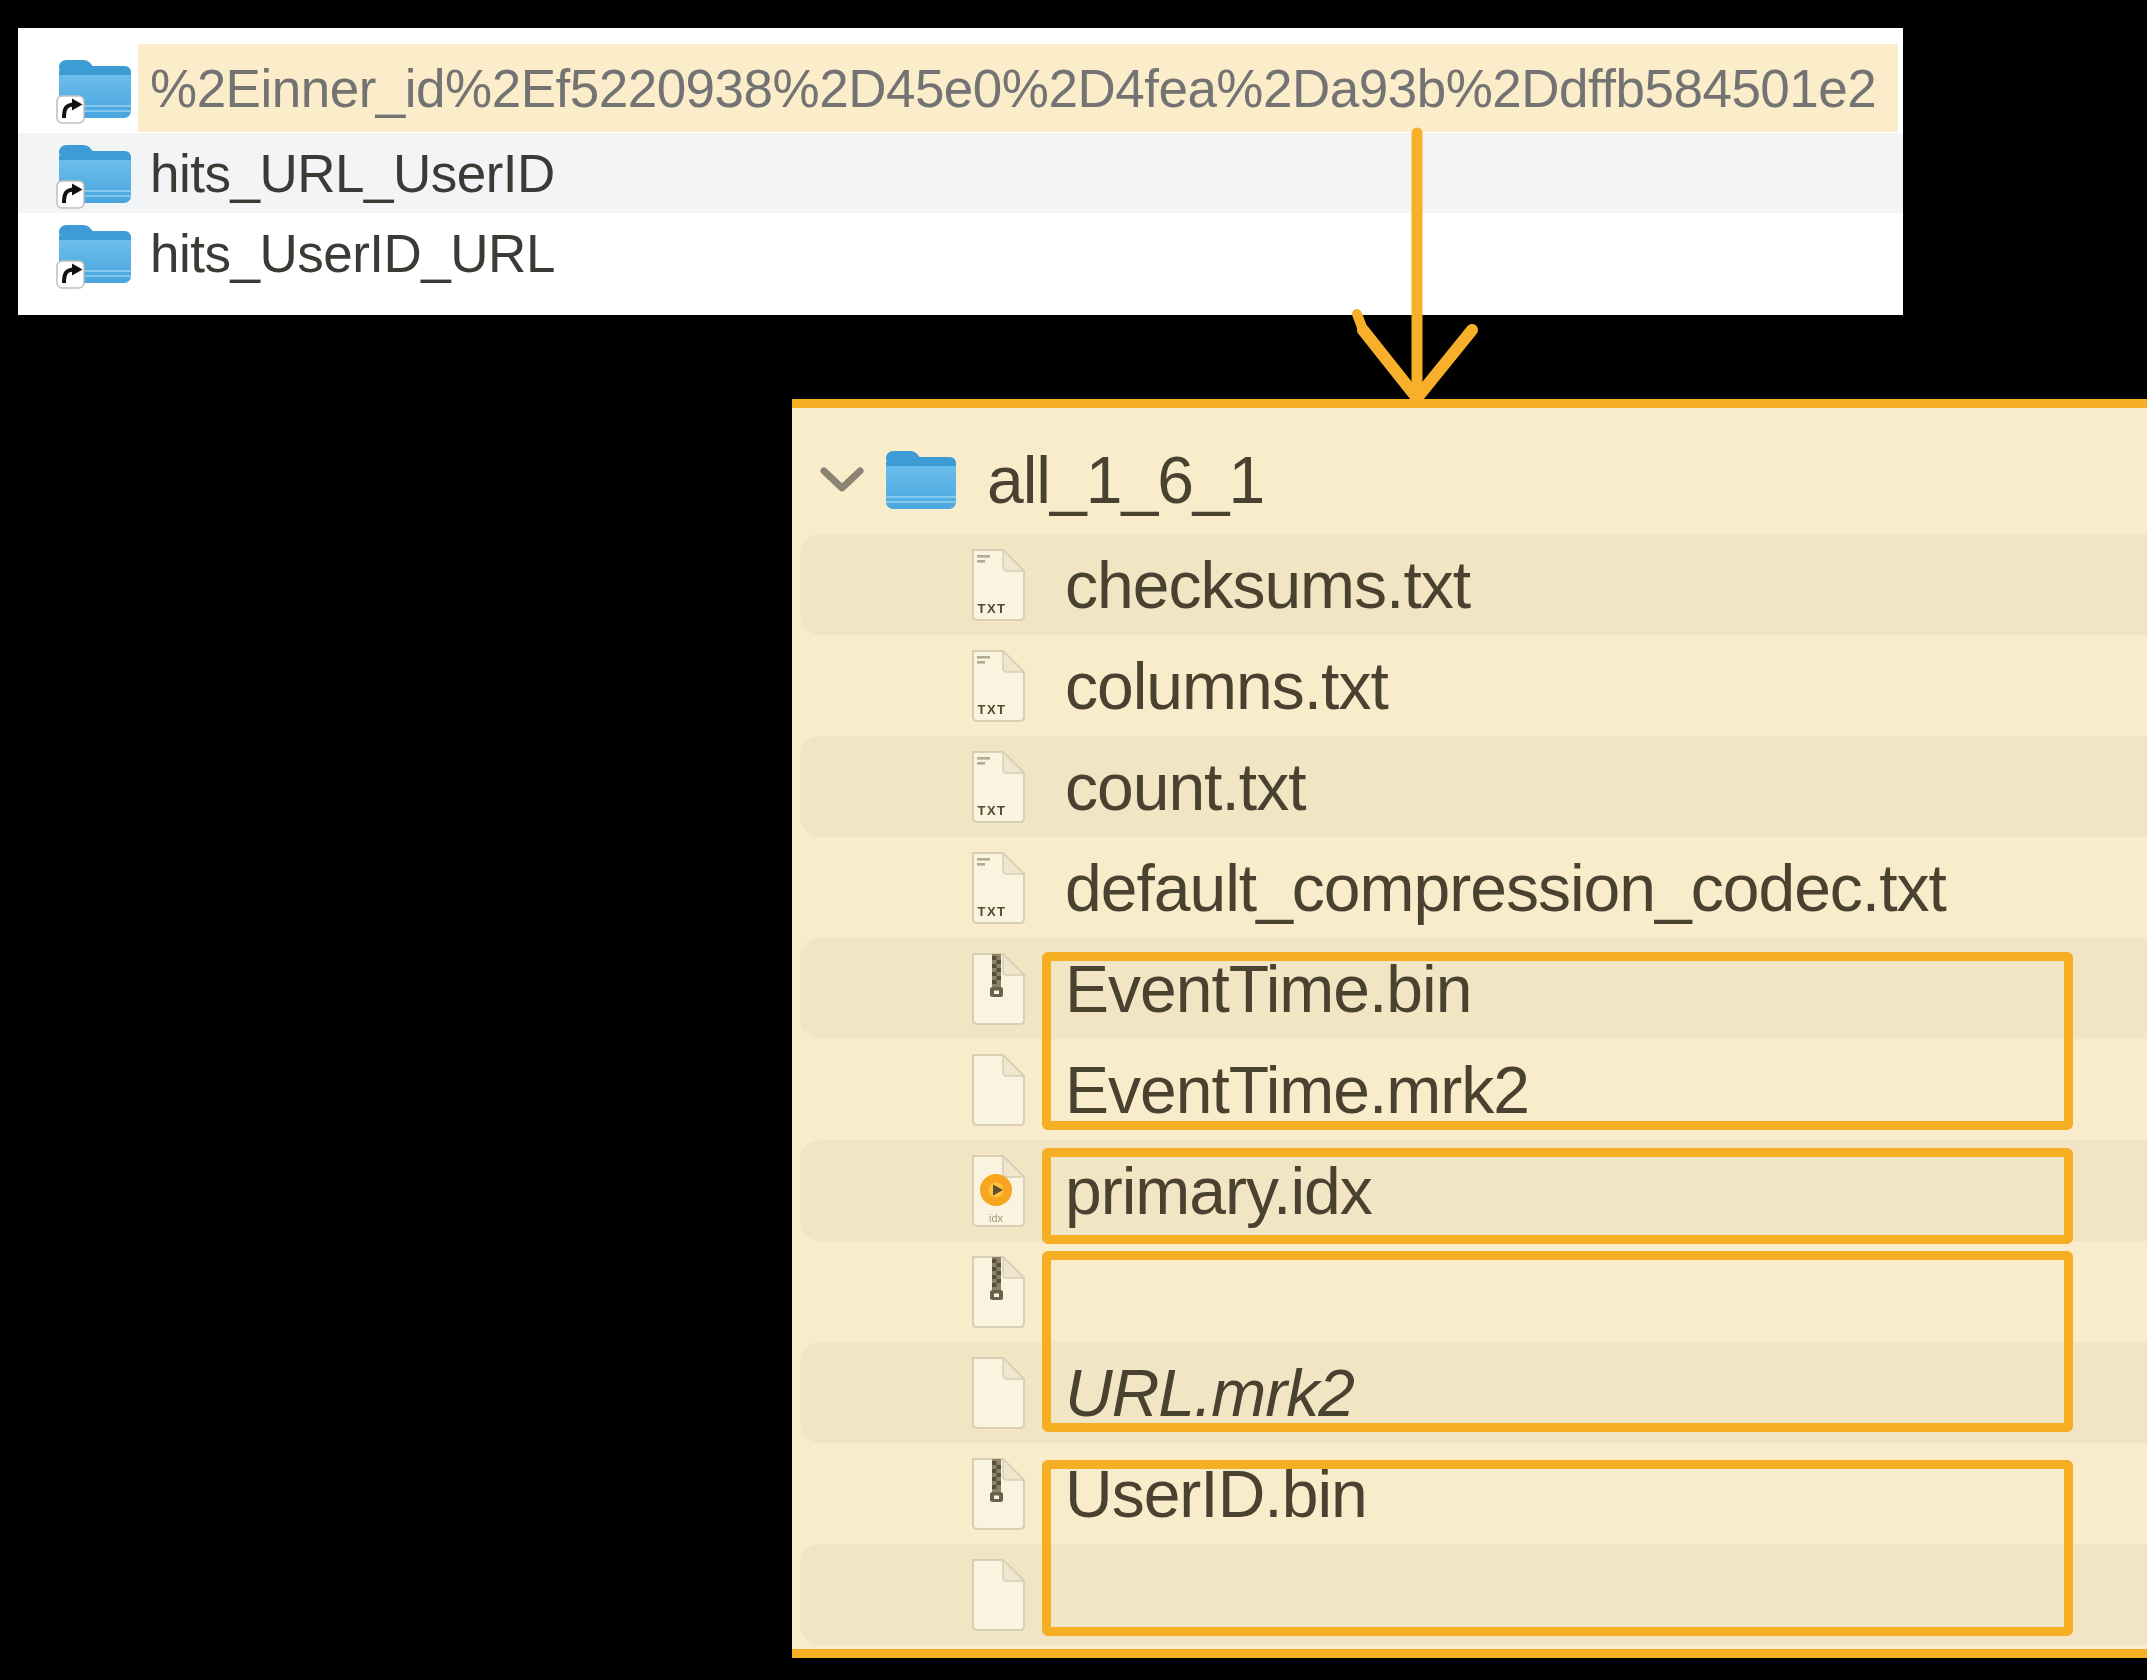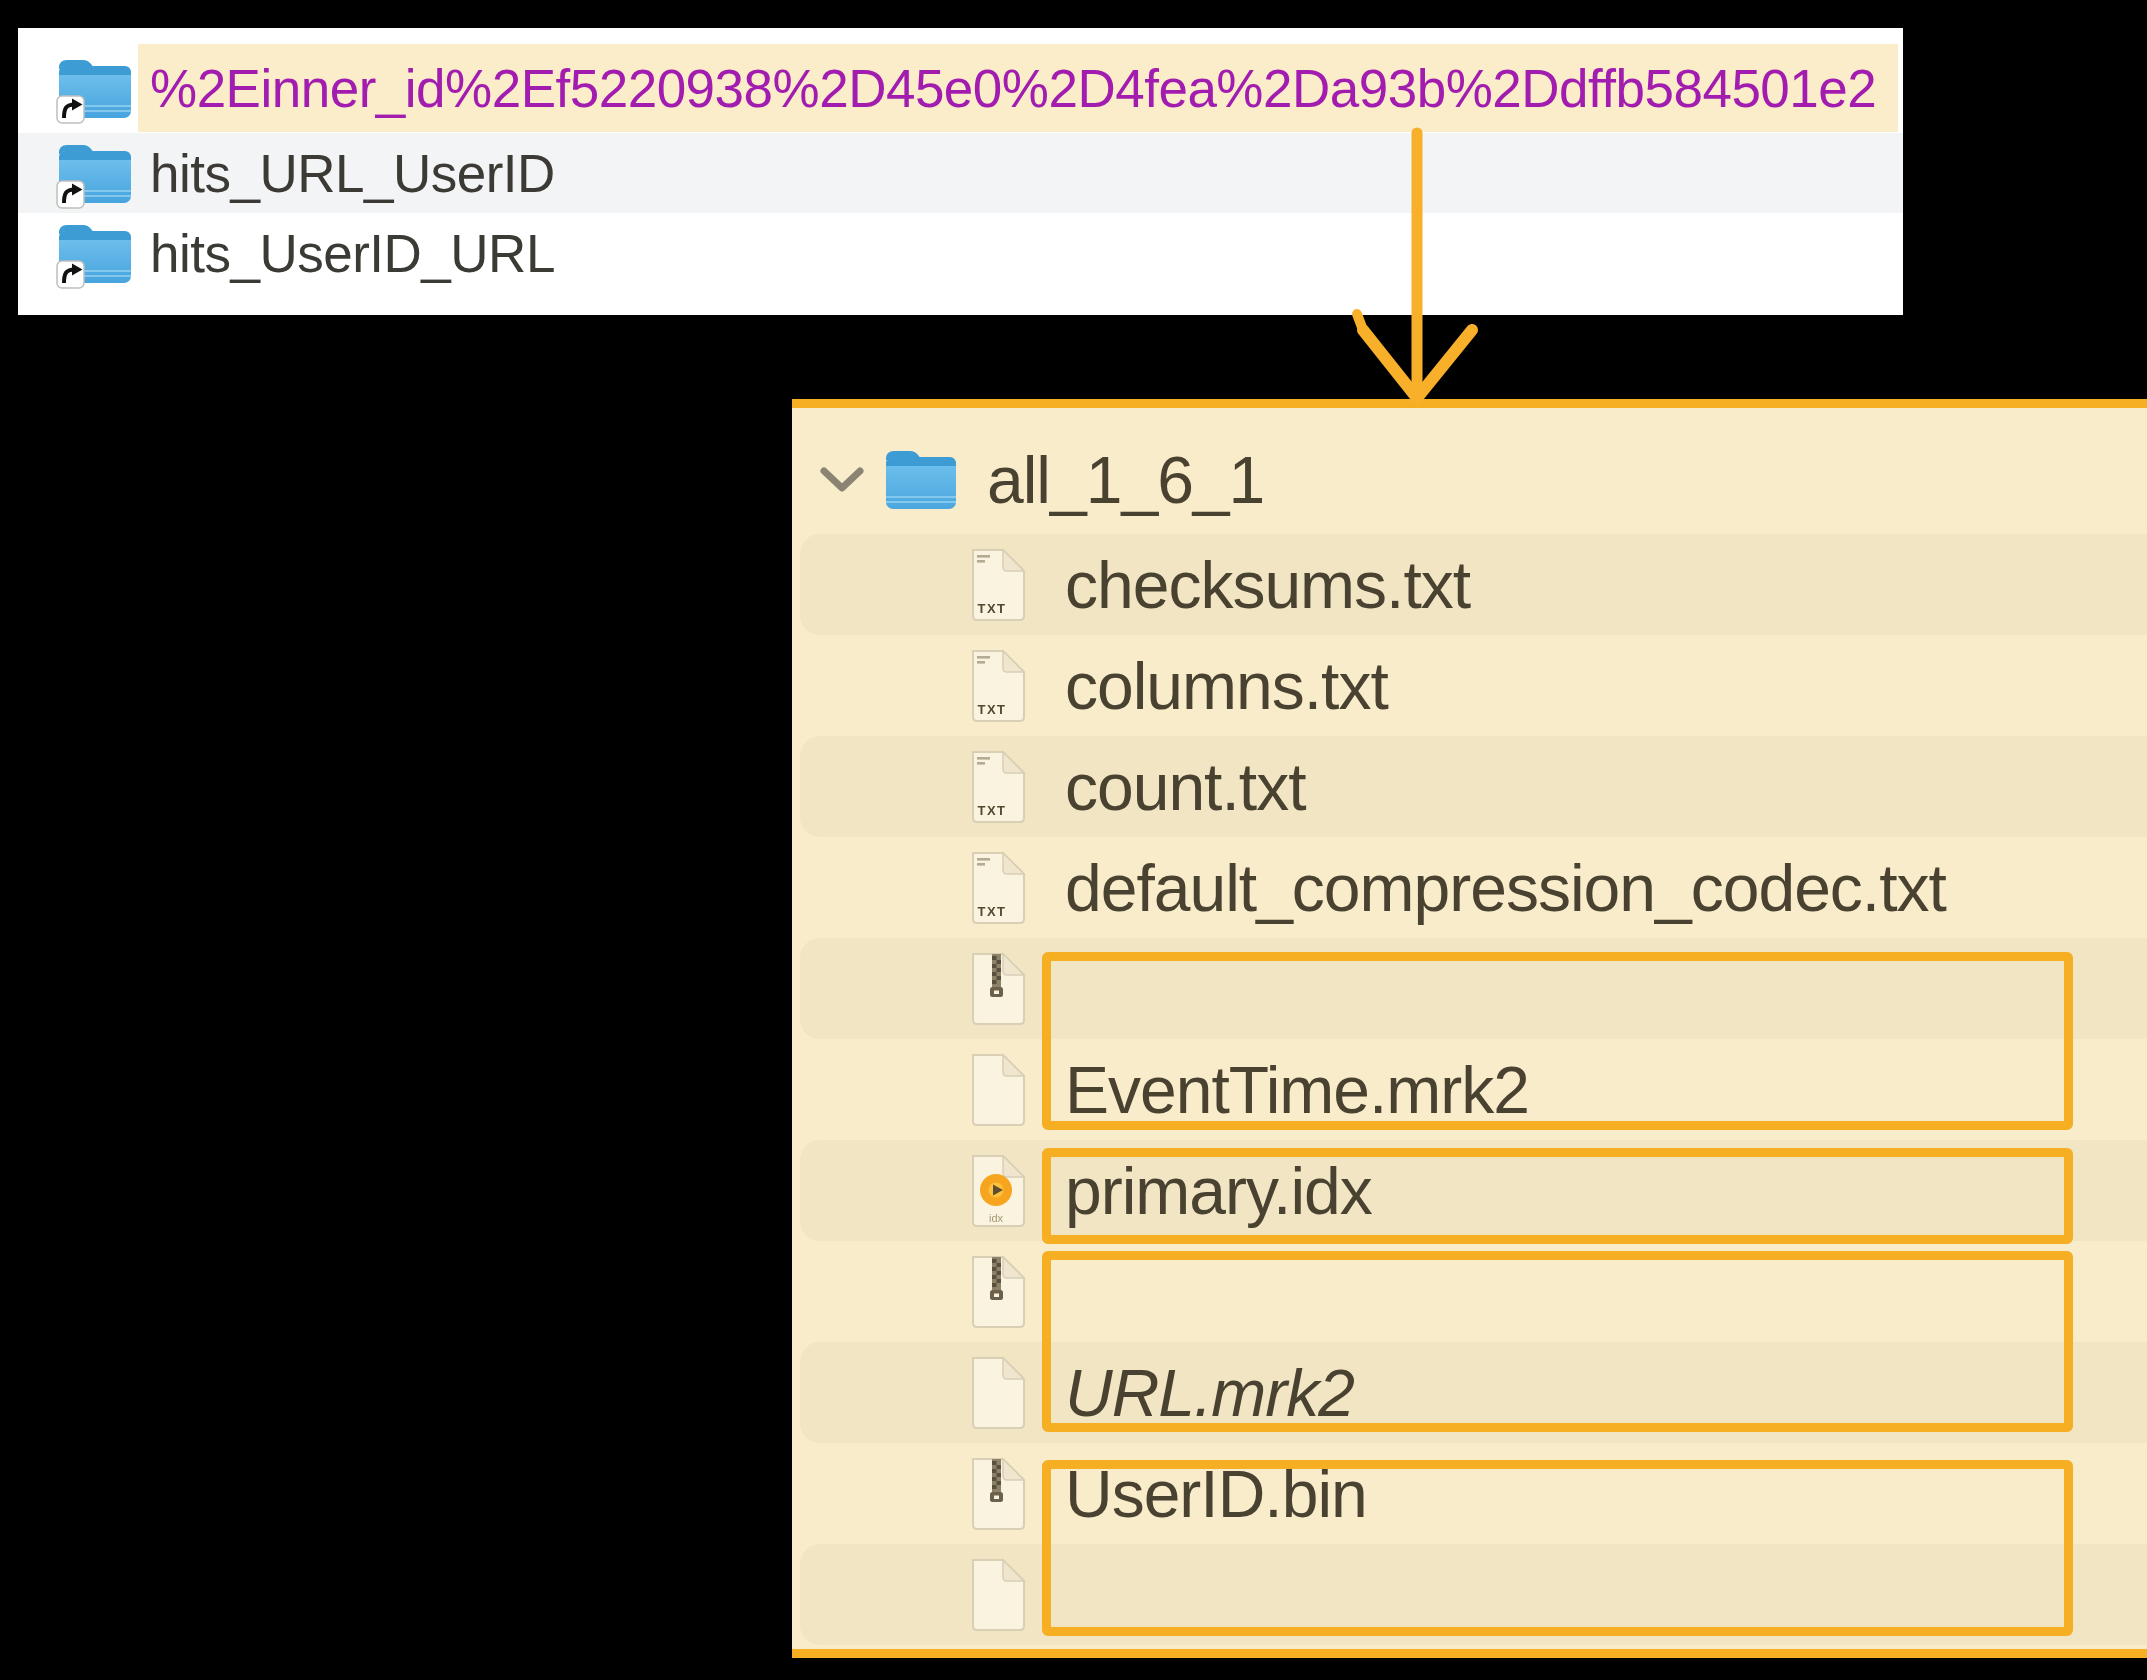--- a/index.html
+++ b/index.html
@@ -14,21 +14,21 @@
   }
   .f-row{position:absolute;left:0;width:100%;}
   .f-row.alt{background:#F2F4F5;}
   .sel-bg{display:none;position:absolute;left:120px;right:5px;top:0;bottom:0;background:#FBEDCA;}
   .f-row.selected .sel-bg{display:block;}
   .f-folder{position:absolute;left:37px;top:50%;transform:translateY(-50%);width:80px;height:72px;}
   .f-label{
     position:absolute;left:132px;top:50%;transform:translateY(-50%);
     font-size:53px;color:#3B3A35;white-space:nowrap;letter-spacing:-0.5px;
   }
-  .f-row.selected .f-label{color:#a21caf;}
+  .f-row.selected .f-label{color:#737373;}
   
   .flow-arrow{position:absolute;left:1340px;top:118px;width:160px;height:292px;z-index:30;}
   
   .tree-panel{
     position:absolute;left:792px;top:399px;width:1418px;height:1259px;
     box-sizing:border-box;background:#F9ECCB;
     border:9px solid #F6AE22;border-left:none;
   }
   .t-row{position:absolute;left:8px;right:0;height:101px;}
   .t-row.striped{background:#F1E5C4;border-radius:20px 0 0 20px;}
@@ -216,20 +216,21 @@
             <rect x="29.5" y="9" width="4.5" height="4" fill="#57503E"></rect>
     <rect x="25" y="13" width="4.5" height="4" fill="#57503E"></rect>
             <rect x="29.5" y="17" width="4.5" height="4" fill="#57503E"></rect>
     <rect x="25" y="21" width="4.5" height="4" fill="#57503E"></rect>
             <rect x="29.5" y="25" width="4.5" height="4" fill="#57503E"></rect>
     <rect x="25" y="29" width="4.5" height="4" fill="#57503E"></rect>
     <rect x="23" y="36" width="13" height="10" rx="2.5" fill="#6B6049"></rect>
     <rect x="27" y="39.5" width="5" height="3.5" fill="#F9F2DE"></rect>
   </svg>
         </span>
+    <span class="t-label">EventTime.bin</span>
   </div>
 
   <div class="t-row" style="top: 631px;">
     <span class="t-icon">
           <svg viewBox="0 0 60 76">
     <path d="M6,3 H36 L57,24 V69 q0,4 -4,4 H10 q-4,0 -4,-4 Z" fill="#FAF3E0" stroke="#D8CFB5" stroke-width="2"></path>
     <path d="M36,3 V20 q0,4 4,4 H57 Z" fill="#EFE6CD" stroke="#D8CFB5" stroke-width="1.5"></path>
   </svg>
         </span>
     <span class="t-label">EventTime.mrk2</span>

